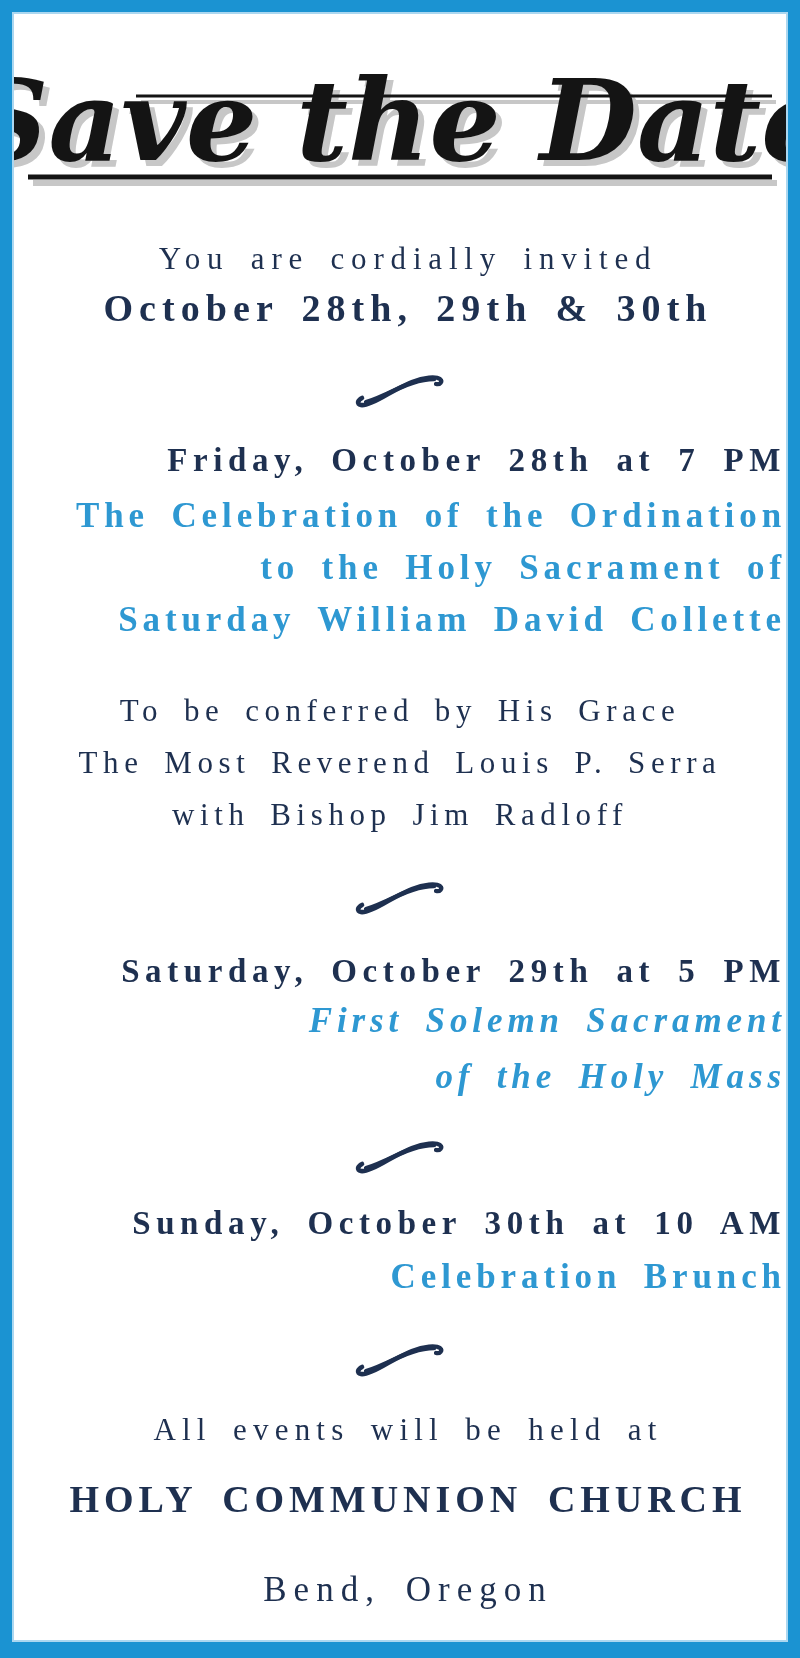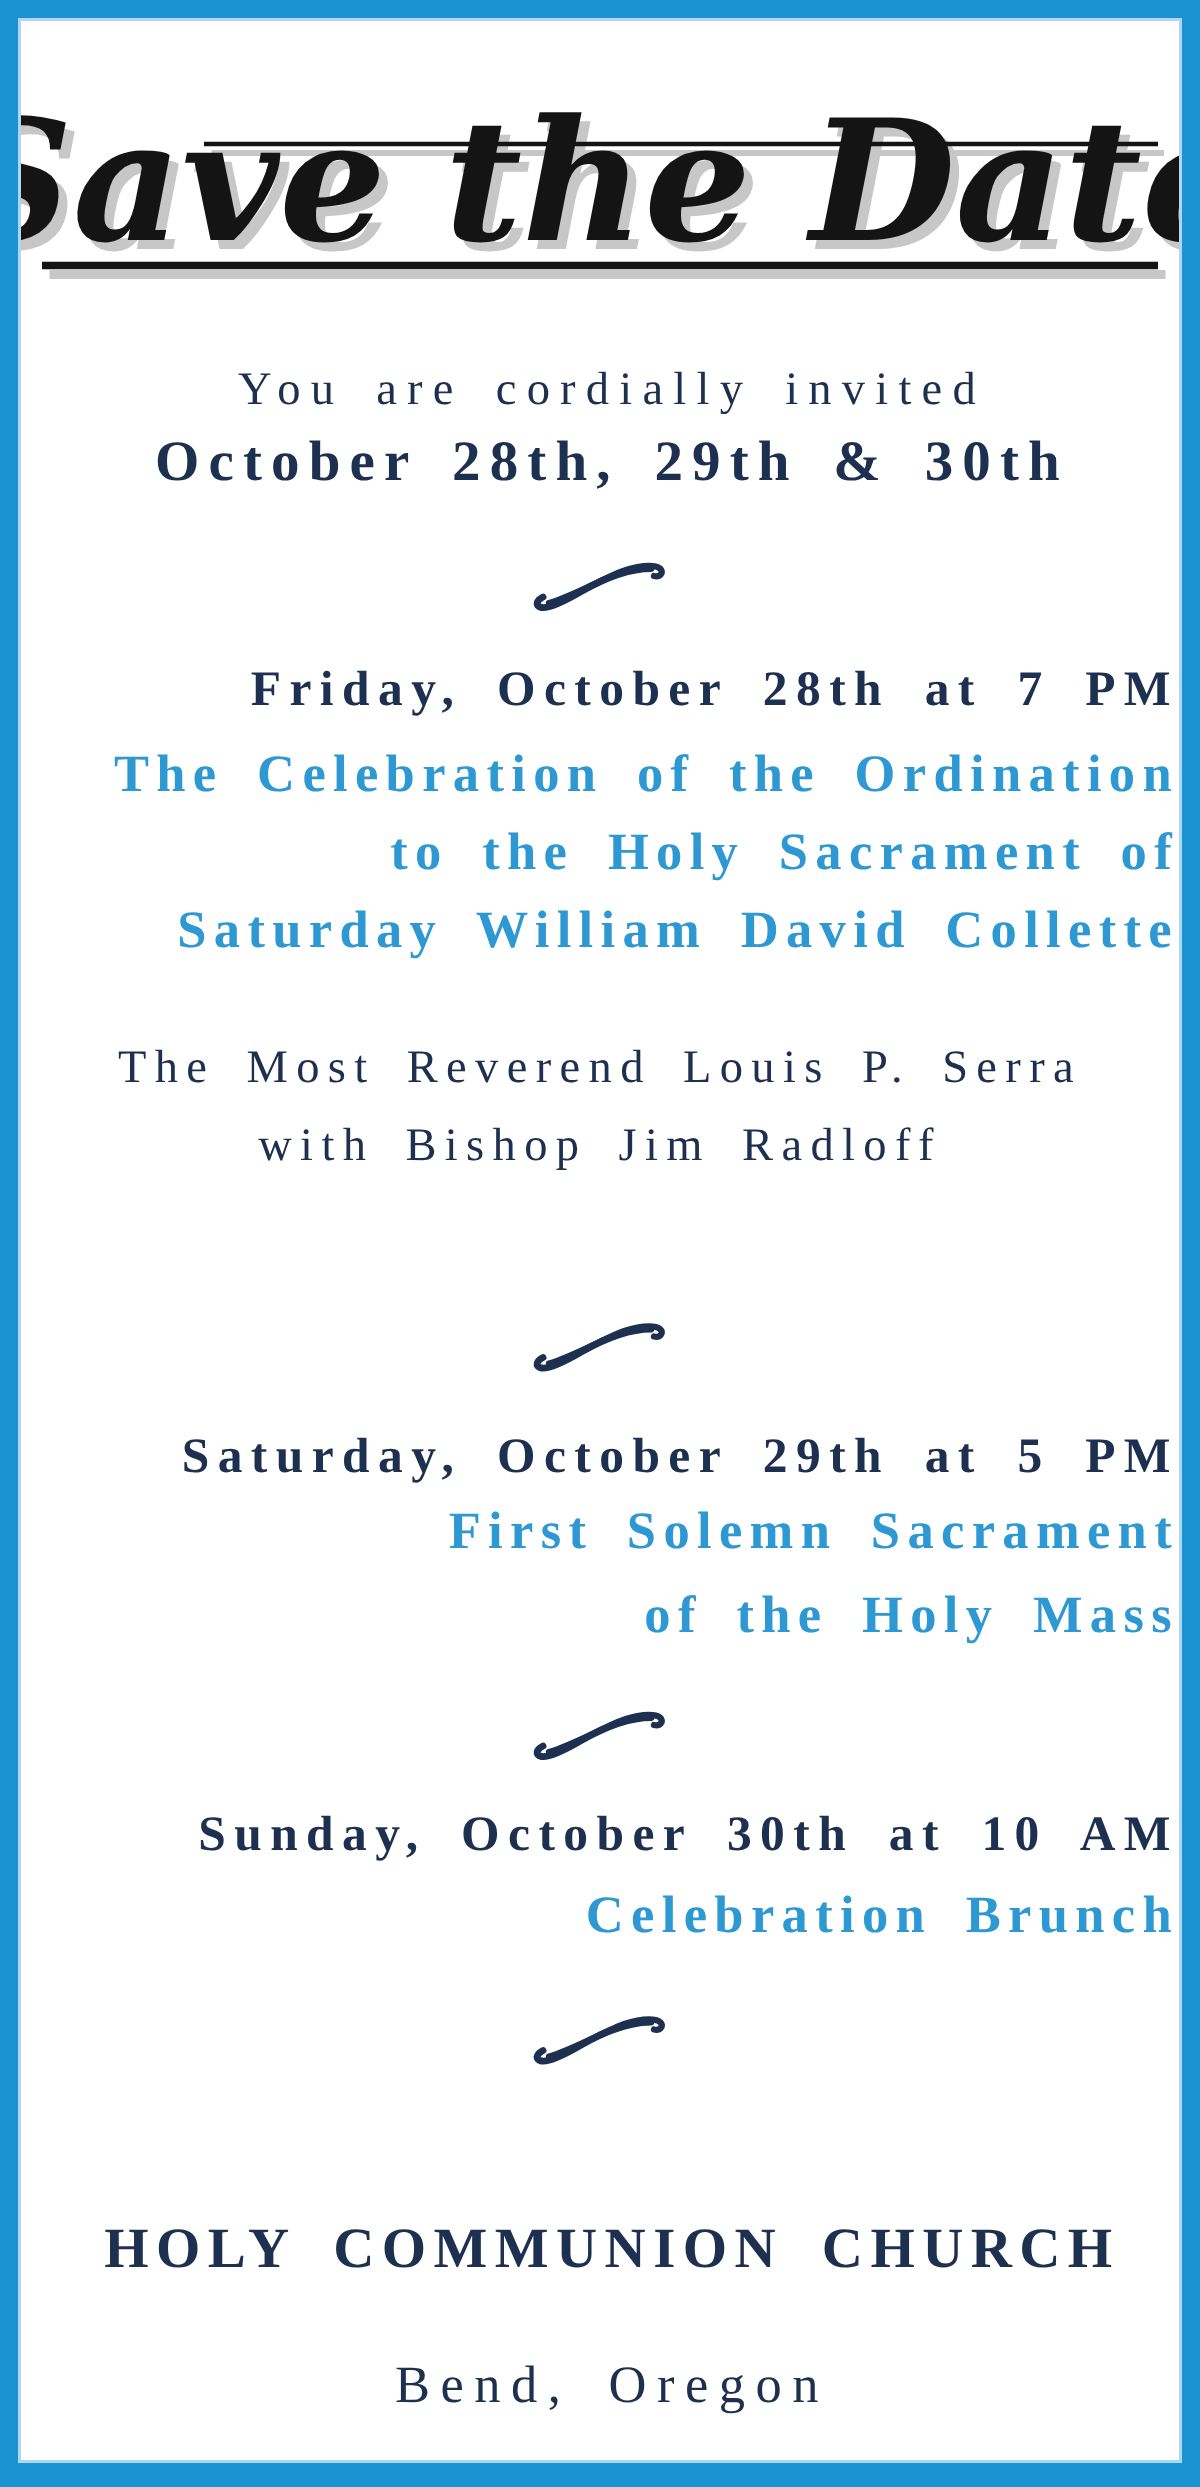--- a/index.html
+++ b/index.html
@@ -13,21 +13,21 @@
   .line{position:absolute;left:16px;right:0;text-align:center;color:var(--navy);white-space:nowrap;}
   .intro-1{top:225px;font-size:31px;line-height:40px;letter-spacing:0.22em;word-spacing:0.22em;}
   .intro-2{top:270px;font-size:38px;line-height:48px;letter-spacing:0.16em;word-spacing:0.2em;font-weight:700;}
   .evt-heading{font-size:33px;line-height:46px;letter-spacing:0.17em;word-spacing:0.28em;font-weight:700;text-align:right;}
   .h-fri{top:423px;}
   .h-sat{top:934px;}
   .h-sun{top:1186px;}
   .blue-block{position:absolute;left:0;right:0;text-align:right;color:var(--accent);
               font-size:35px;font-weight:700;letter-spacing:0.14em;word-spacing:0.25em;}
   .b-fri{top:476px;line-height:52px;}
-  .b-sat{top:979px;line-height:56px;}
+  .b-sat{top:979px;line-height:56px;font-style:italic;}
   .b-sun{top:1240px;line-height:46px;}
   .navy-block{position:absolute;left:0;right:0;text-align:center;color:var(--navy);
               font-size:31px;line-height:52px;letter-spacing:0.18em;word-spacing:0.24em;}
   .n-fri{top:671px;}
   .divider{position:absolute;left:0;right:0;text-align:center;}
   .d-1{top:355px;} .d-2{top:862px;} .d-3{top:1121px;} .d-4{top:1324px;}
   .foot-1{top:1395px;font-size:31px;line-height:42px;letter-spacing:0.2em;word-spacing:0.24em;}
   .venue{top:1445px;font-size:38px;line-height:48px;letter-spacing:0.13em;word-spacing:0.3em;font-weight:700;margin-top:16px;}
   .addr-1{top:1502px;font-size:31px;line-height:42px;letter-spacing:0.2em;word-spacing:0.26em;}
   .addr-2{top:1555px;font-size:35px;line-height:42px;letter-spacing:0.2em;word-spacing:0.26em;}
@@ -65,20 +65,21 @@
       </svg>
     </div>
 
     <div class="line evt-heading h-fri">Friday, October 28th at 7 PM</div>
     <div class="blue-block b-fri">
       <div>The Celebration of the Ordination</div>
       <div>to the Holy Sacrament of</div>
       <div>Saturday William David Collette</div>
     </div>
     <div class="navy-block n-fri">
+      <div>To be conferred by His Grace</div>
       <div>The Most Reverend Louis P. Serra</div>
       <div>with Bishop Jim Radloff</div>
     </div>
 
     <div class="divider d-2">
       <svg width="96" height="42" viewBox="0 0 96 42">
         <path d="M10 29 C6 31 4 35 9 36 C14 37 24 32 36 25 C52 16 68 10 82 10" fill="none" stroke="#1e3050" stroke-width="4.6" stroke-linecap="round"></path>
         <path d="M14 33 C28 29 44 20 60 13 C72 8 84 7 88 10 C91 12.5 88 16 84 15" fill="none" stroke="#1e3050" stroke-width="4.2" stroke-linecap="round"></path>
       </svg>
     </div>
@@ -101,17 +102,18 @@
       <div>Celebration Brunch</div>
     </div>
 
     <div class="divider d-4">
       <svg width="96" height="42" viewBox="0 0 96 42">
         <path d="M10 29 C6 31 4 35 9 36 C14 37 24 32 36 25 C52 16 68 10 82 10" fill="none" stroke="#1e3050" stroke-width="4.6" stroke-linecap="round"></path>
         <path d="M14 33 C28 29 44 20 60 13 C72 8 84 7 88 10 C91 12.5 88 16 84 15" fill="none" stroke="#1e3050" stroke-width="4.2" stroke-linecap="round"></path>
       </svg>
     </div>
 
+    <div class="line foot-1">All events will be held at</div>
     <div class="line venue">HOLY COMMUNION CHURCH</div>
     <div class="line addr-2">Bend, Oregon</div>
 
   </div>
 </div>
 
 </body></html>

